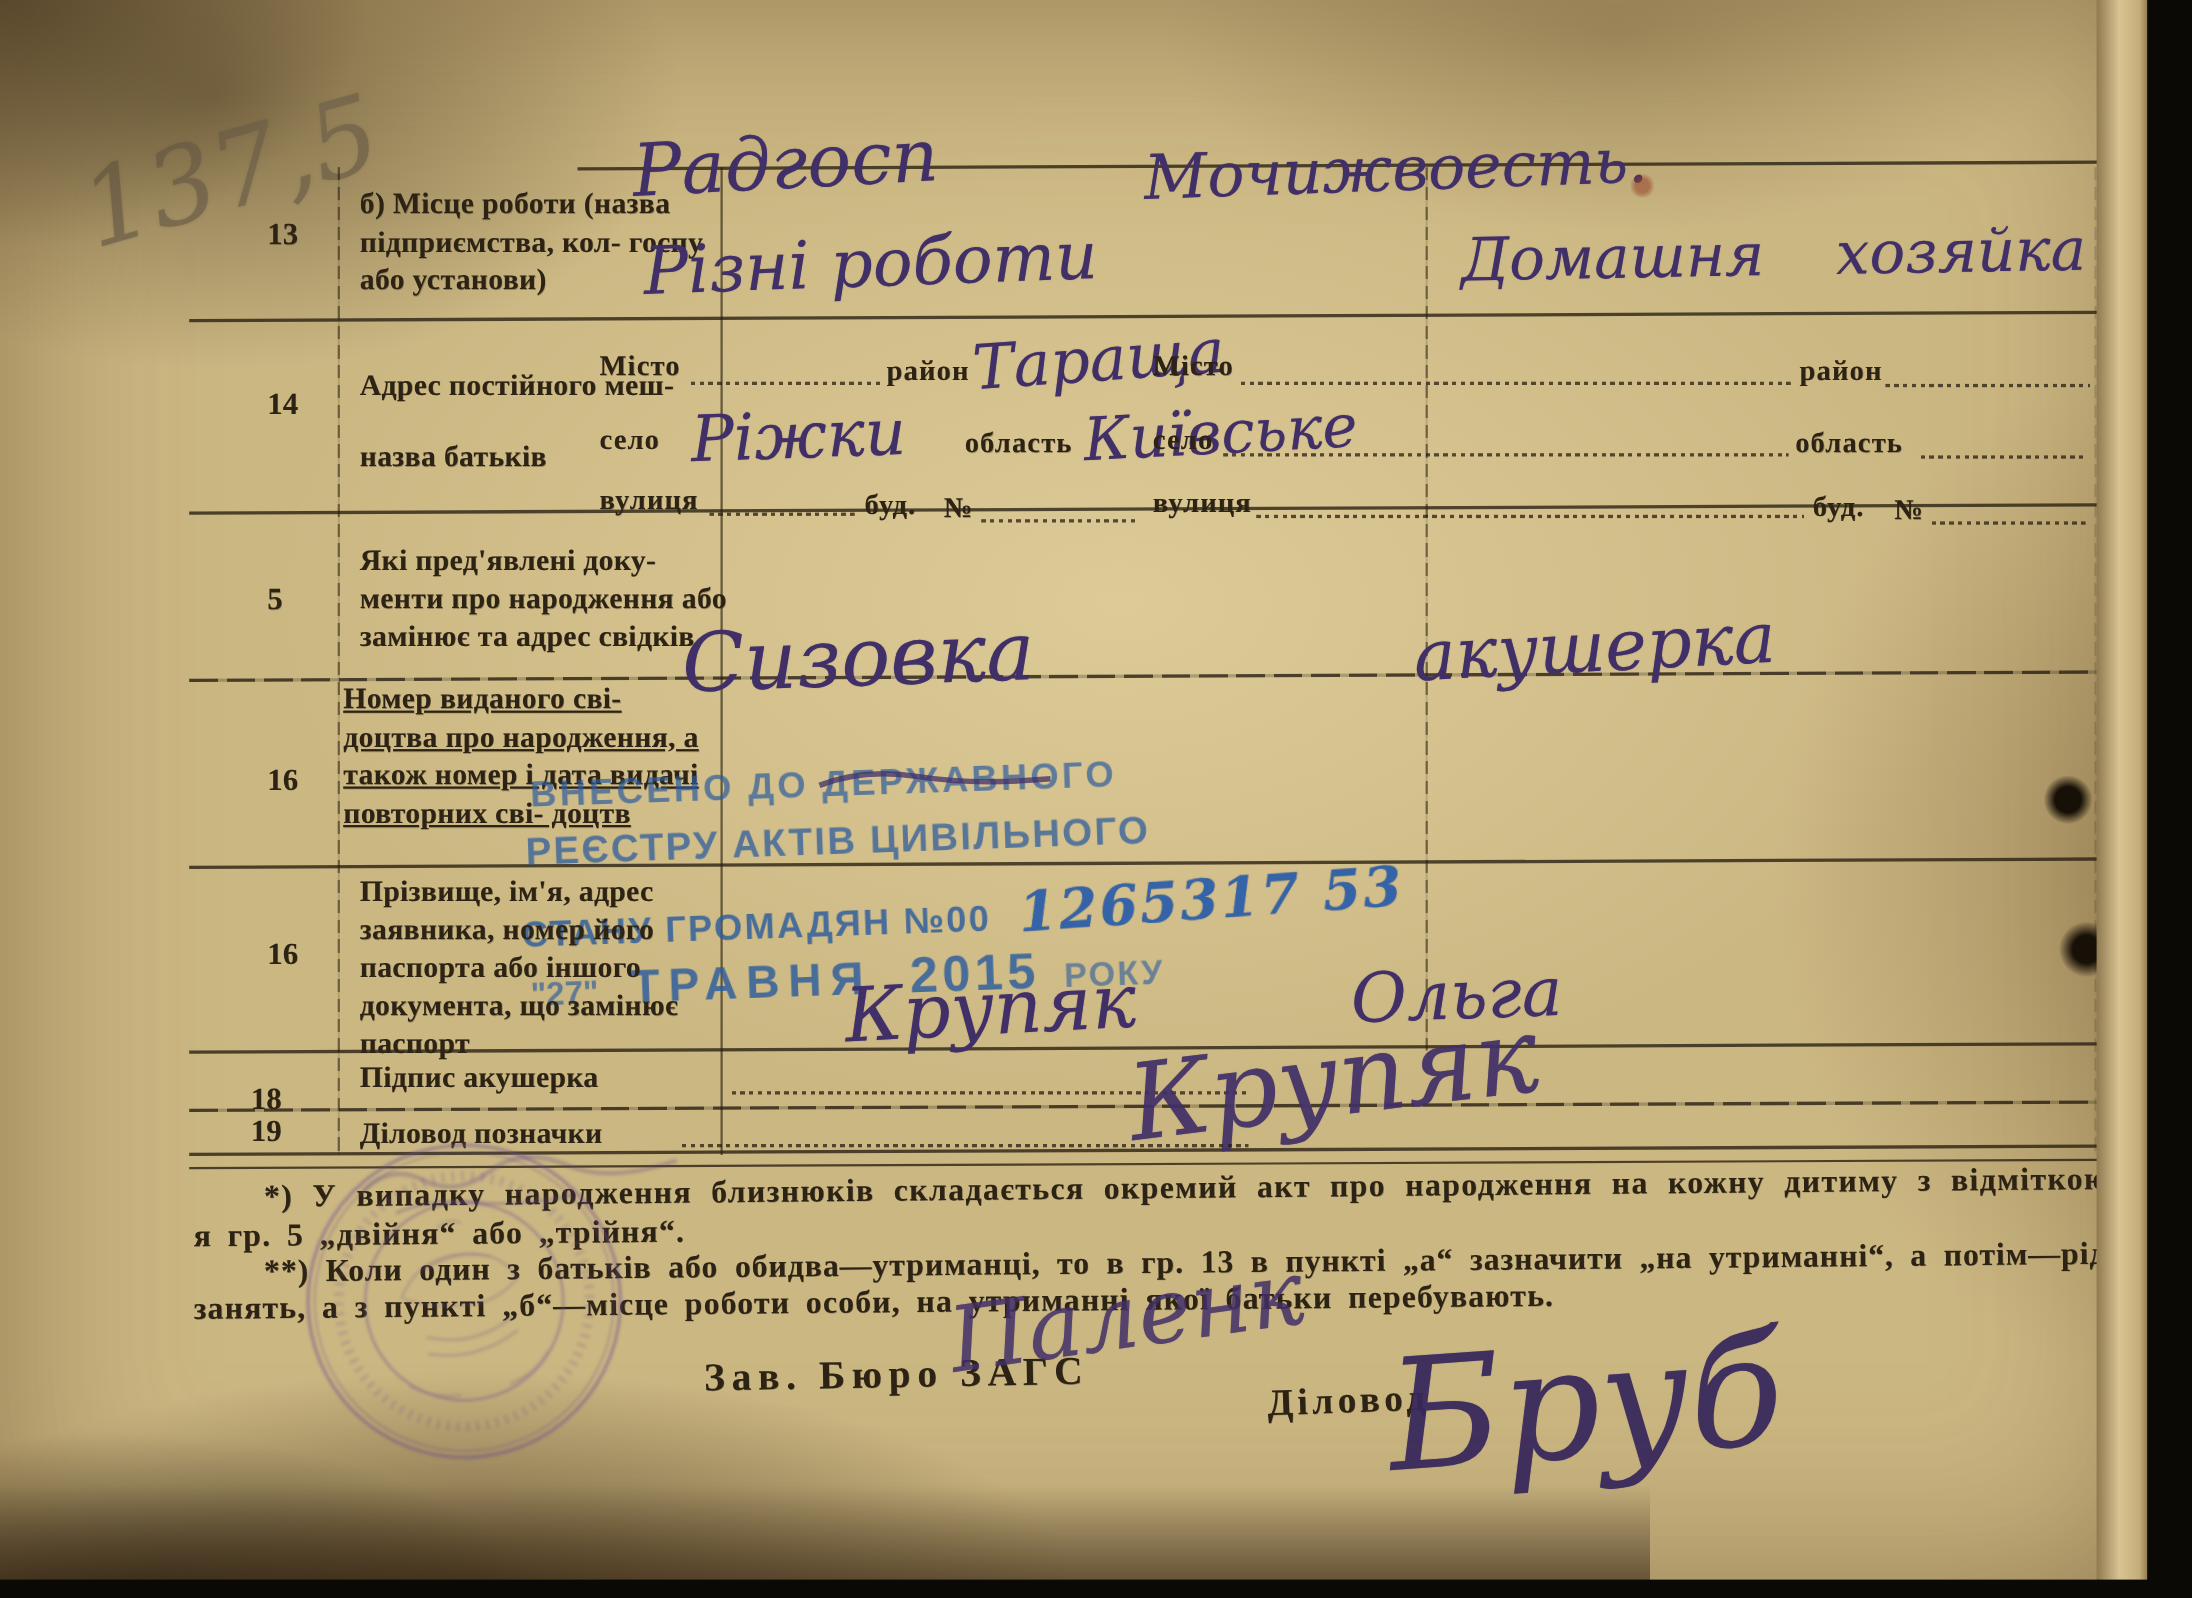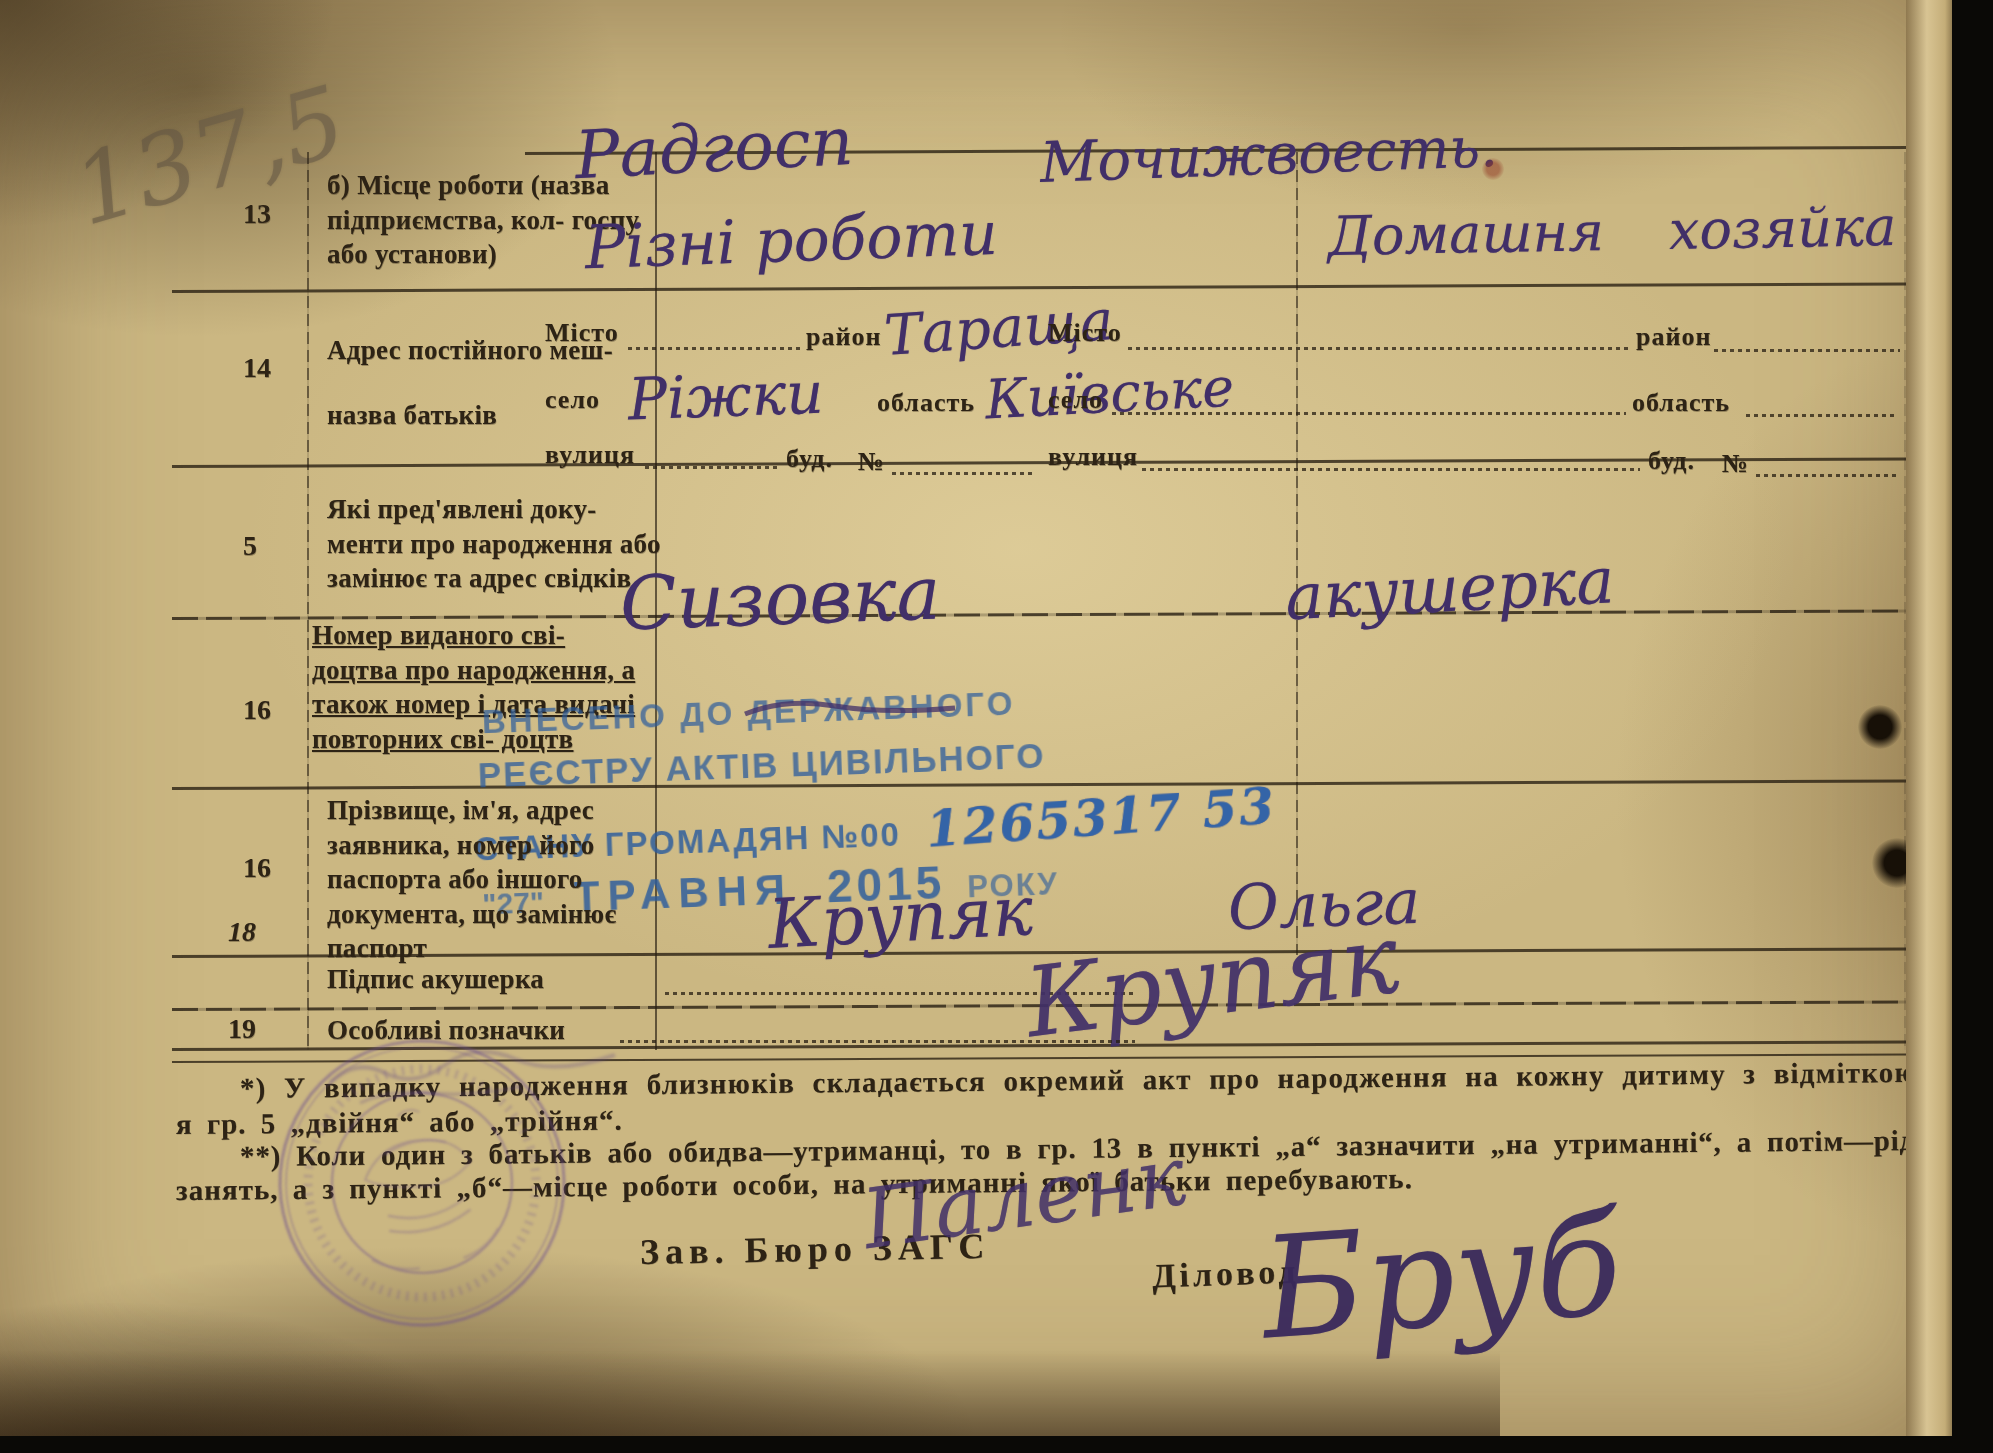--- a/index.html
+++ b/index.html
@@ -127,27 +127,27 @@
 
   <svg width="220" height="40" style="position:absolute;left:740px;top:690px;opacity:.75;">
     <path d="M5,24 q40,-16 90,-8 t120,2" fill="none" stroke="#412f68" stroke-width="5"></path>
   </svg>
 
   <div class="printed num" style="left:243px;top:852px;">16</div>
   <div class="printed label" style="left:327px;top:793px;">Прізвище, ім'я, адрес заявника, номер його паспорта або іншого документа, що замінює паспорт</div>
   <div class="hw" style="left:768px;top:878px;font-size:68px;transform:rotate(-3deg);">Крупяк</div>
   <div class="hw" style="left:1228px;top:868px;font-size:62px;transform:rotate(-2deg);">Ольга</div>
 
-  <div class="printed num" style="left:228px;top:916px;font-style:italic;">18</div>
+  <div class="printed num" style="left:228px;top:984px;">18</div>
   <div class="printed label" style="left:327px;top:962px;width:420px;">Підпис акушерка</div>
   <div class="dotline" style="left:665px;top:992px;width:470px;"></div>
   <div class="hw" style="left:1025px;top:925px;font-size:96px;transform:rotate(-7deg);opacity:.92;">Крупяк</div>
 
   <div class="printed num" style="left:228px;top:1013px;">19</div>
-  <div class="printed label" style="left:327px;top:1013px;width:420px;">Особливі позначки</div>
+  <div class="printed label" style="left:327px;top:1013px;width:420px;">Діловод позначки</div>
   <div class="dotline" style="left:620px;top:1040px;width:515px;"></div>
 
   <div class="foot" style="left:240px;top:1072px;font-size:29px;letter-spacing:1.2px;word-spacing:9px;">*) У випадку народження близнюків складається окремий акт про народження на кожну дитиму з відміткою</div>
   <div class="foot" style="left:176px;top:1108px;font-size:29px;letter-spacing:1px;word-spacing:6px;">я гр. 5 „двійня“ або „трійня“.</div>
   <div class="foot" style="left:240px;top:1140px;font-size:29px;letter-spacing:.8px;word-spacing:7px;">**) Коли один з батьків або обидва—утриманці, то в гр. 13 в пункті „а“ зазначити „на утриманні“, а потім—рід</div>
   <div class="foot" style="left:176px;top:1174px;font-size:29px;letter-spacing:1px;word-spacing:6px;">занять, а з пункті „б“—місце роботи особи, на утриманні якої батьки перебувають.</div>
 
   <div class="printed" style="left:640px;top:1228px;font-size:36px;letter-spacing:6px;transform:rotate(-1deg);">Зав. Бюро ЗАГС</div>
   <div class="hw" style="left:862px;top:1150px;font-size:82px;transform:rotate(-8deg);opacity:.85;">Паленк</div>
   <div class="printed" style="left:1152px;top:1255px;font-size:34px;letter-spacing:4px;transform:rotate(-2deg);">Діловод</div>

